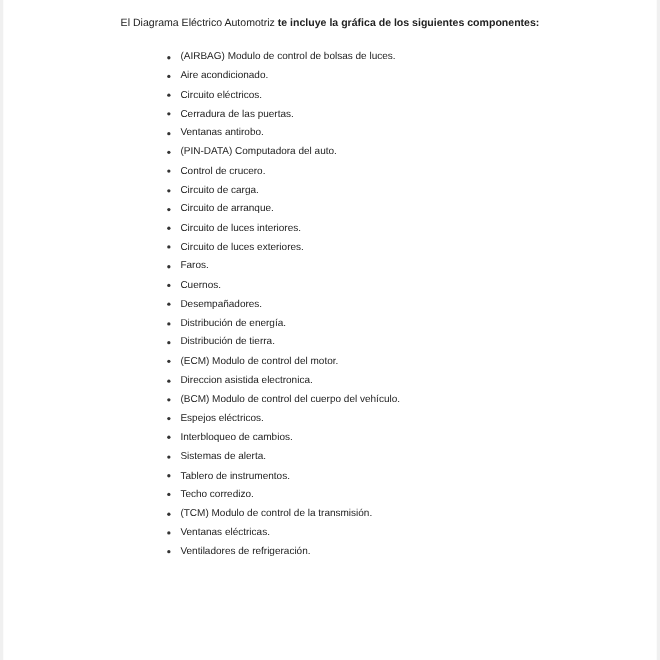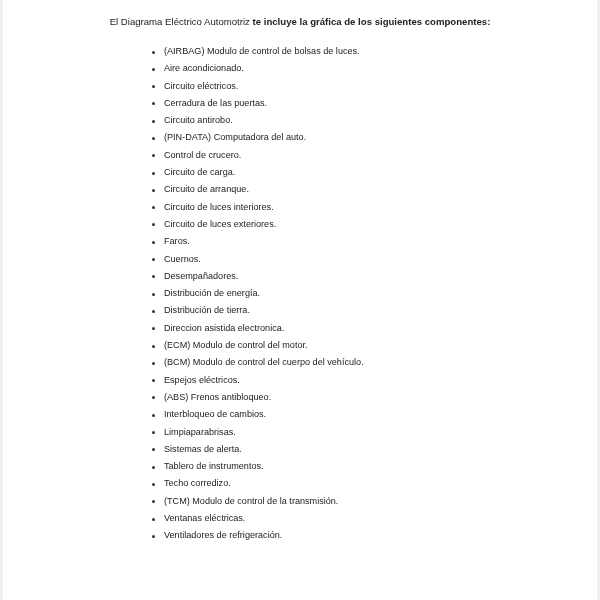--- a/index.html
+++ b/index.html
@@ -86,39 +86,37 @@
   <div class="edge-left"></div>
   <div class="edge-right"></div>
 
   <div class="content">
     <p class="doc-title"><span>El Diagrama Eléctrico Automotriz </span><span class="bold">te incluye la gráfica de los siguientes componentes:</span></p>
     <ul class="component-list">
         <li><span class="bold">(AIRBAG)</span><span> Modulo de control de bolsas de luces.</span></li>
         <li><span>Aire acondicionado.</span></li>
         <li><span>Circuito eléctricos.</span></li>
         <li><span>Cerradura de las puertas.</span></li>
-        <li><span>Circuito antirobo.</span></li>
+        <li><span>Ventanas antirobo.</span></li>
         <li><span class="bold">(PIN-DATA)</span><span> Computadora del auto.</span></li>
         <li><span>Control de crucero.</span></li>
         <li><span>Circuito de carga.</span></li>
         <li><span>Circuito de arranque.</span></li>
         <li><span>Circuito de luces interiores.</span></li>
         <li><span>Circuito de luces exteriores.</span></li>
         <li><span>Faros.</span></li>
         <li><span>Cuernos.</span></li>
         <li><span>Desempañadores.</span></li>
         <li><span>Distribución de energía.</span></li>
         <li><span>Distribución de tierra.</span></li>
+        <li><span class="bold">(ECM)</span><span> Modulo de control del motor.</span></li>
         <li><span>Direccion asistida electronica.</span></li>
-        <li><span class="bold">(ECM)</span><span> Modulo de control del motor.</span></li>
         <li><span class="bold">(BCM)</span><span> Modulo de control del cuerpo del vehículo.</span></li>
         <li><span>Espejos eléctricos.</span></li>
-        <li><span class="bold">(ABS)</span><span> Frenos antibloqueo.</span></li>
         <li><span>Interbloqueo de cambios.</span></li>
-        <li><span>Limpiaparabrisas.</span></li>
         <li><span>Sistemas de alerta.</span></li>
         <li><span>Tablero de instrumentos.</span></li>
         <li><span>Techo corredizo.</span></li>
         <li><span class="bold">(TCM)</span><span> Modulo de control de la transmisión.</span></li>
         <li><span>Ventanas eléctricas.</span></li>
         <li><span>Ventiladores de refrigeración.</span></li>
       </ul>
   </div>
 </div>
 

